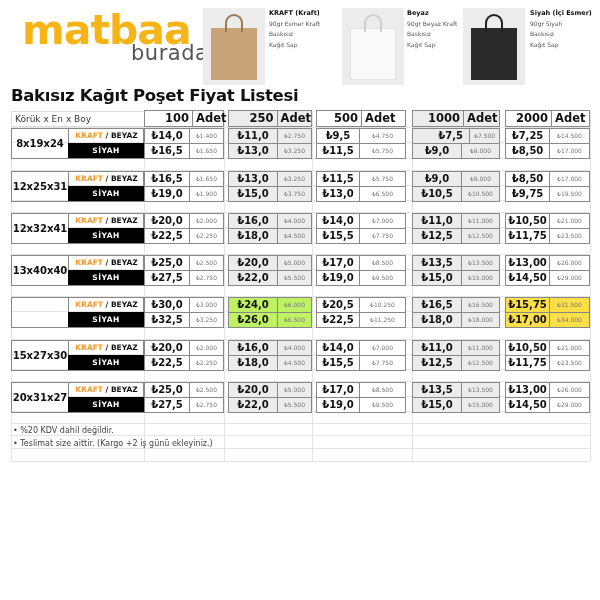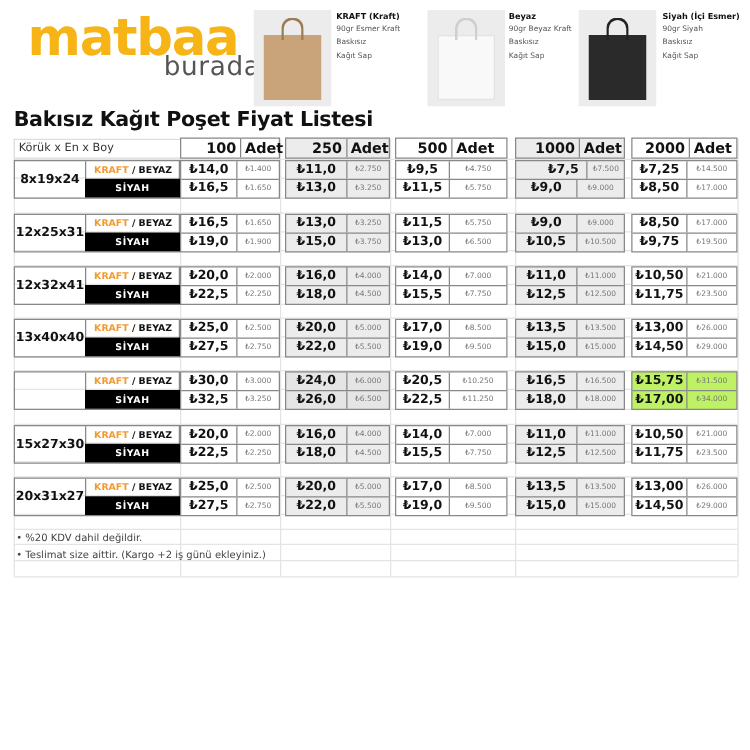--- a/index.html
+++ b/index.html
@@ -368,21 +368,21 @@
     <div class="abs pbox" style="top:297px;left:144px;width:80px;background:#fff;">
       <div class="r r1">
         <span class="u" style="width:44px;">₺30,0</span>
         <span class="t" style="width:34px;">₺3.000</span>
       </div>
       <div class="r r2">
         <span class="u" style="width:44px;">₺32,5</span>
         <span class="t" style="width:34px;">₺3.250</span>
       </div>
     </div>
-    <div class="abs pbox" style="top:297px;left:228px;width:84px;background:#e5e5e5;">
+    <div class="abs pbox" style="top:297px;left:228px;width:84px;background:#bef264;">
       <div class="r r1">
         <span class="u" style="width:48px;">₺24,0</span>
         <span class="t" style="width:34px;">₺6.000</span>
       </div>
       <div class="r r2">
         <span class="u" style="width:48px;">₺26,0</span>
         <span class="t" style="width:34px;">₺6.500</span>
       </div>
     </div>
     <div class="abs pbox" style="top:297px;left:316px;width:90px;background:#fff;">
@@ -398,21 +398,21 @@
     <div class="abs pbox" style="top:297px;left:412px;width:88px;background:#ececec;">
       <div class="r r1">
         <span class="u" style="width:48px;">₺16,5</span>
         <span class="t" style="width:38px;">₺16.500</span>
       </div>
       <div class="r r2">
         <span class="u" style="width:48px;">₺18,0</span>
         <span class="t" style="width:38px;">₺18.000</span>
       </div>
     </div>
-    <div class="abs pbox" style="top:297px;left:505px;width:85px;background:#bef264;">
+    <div class="abs pbox" style="top:297px;left:505px;width:85px;background:#fde047;">
       <div class="r r1">
         <span class="u" style="width:43px;">₺15,75</span>
         <span class="t" style="width:40px;">₺31.500</span>
       </div>
       <div class="r r2">
         <span class="u" style="width:43px;">₺17,00</span>
         <span class="t" style="width:40px;">₺34.000</span>
       </div>
     </div>
     <div class="abs size-box" style="top:340px;">

